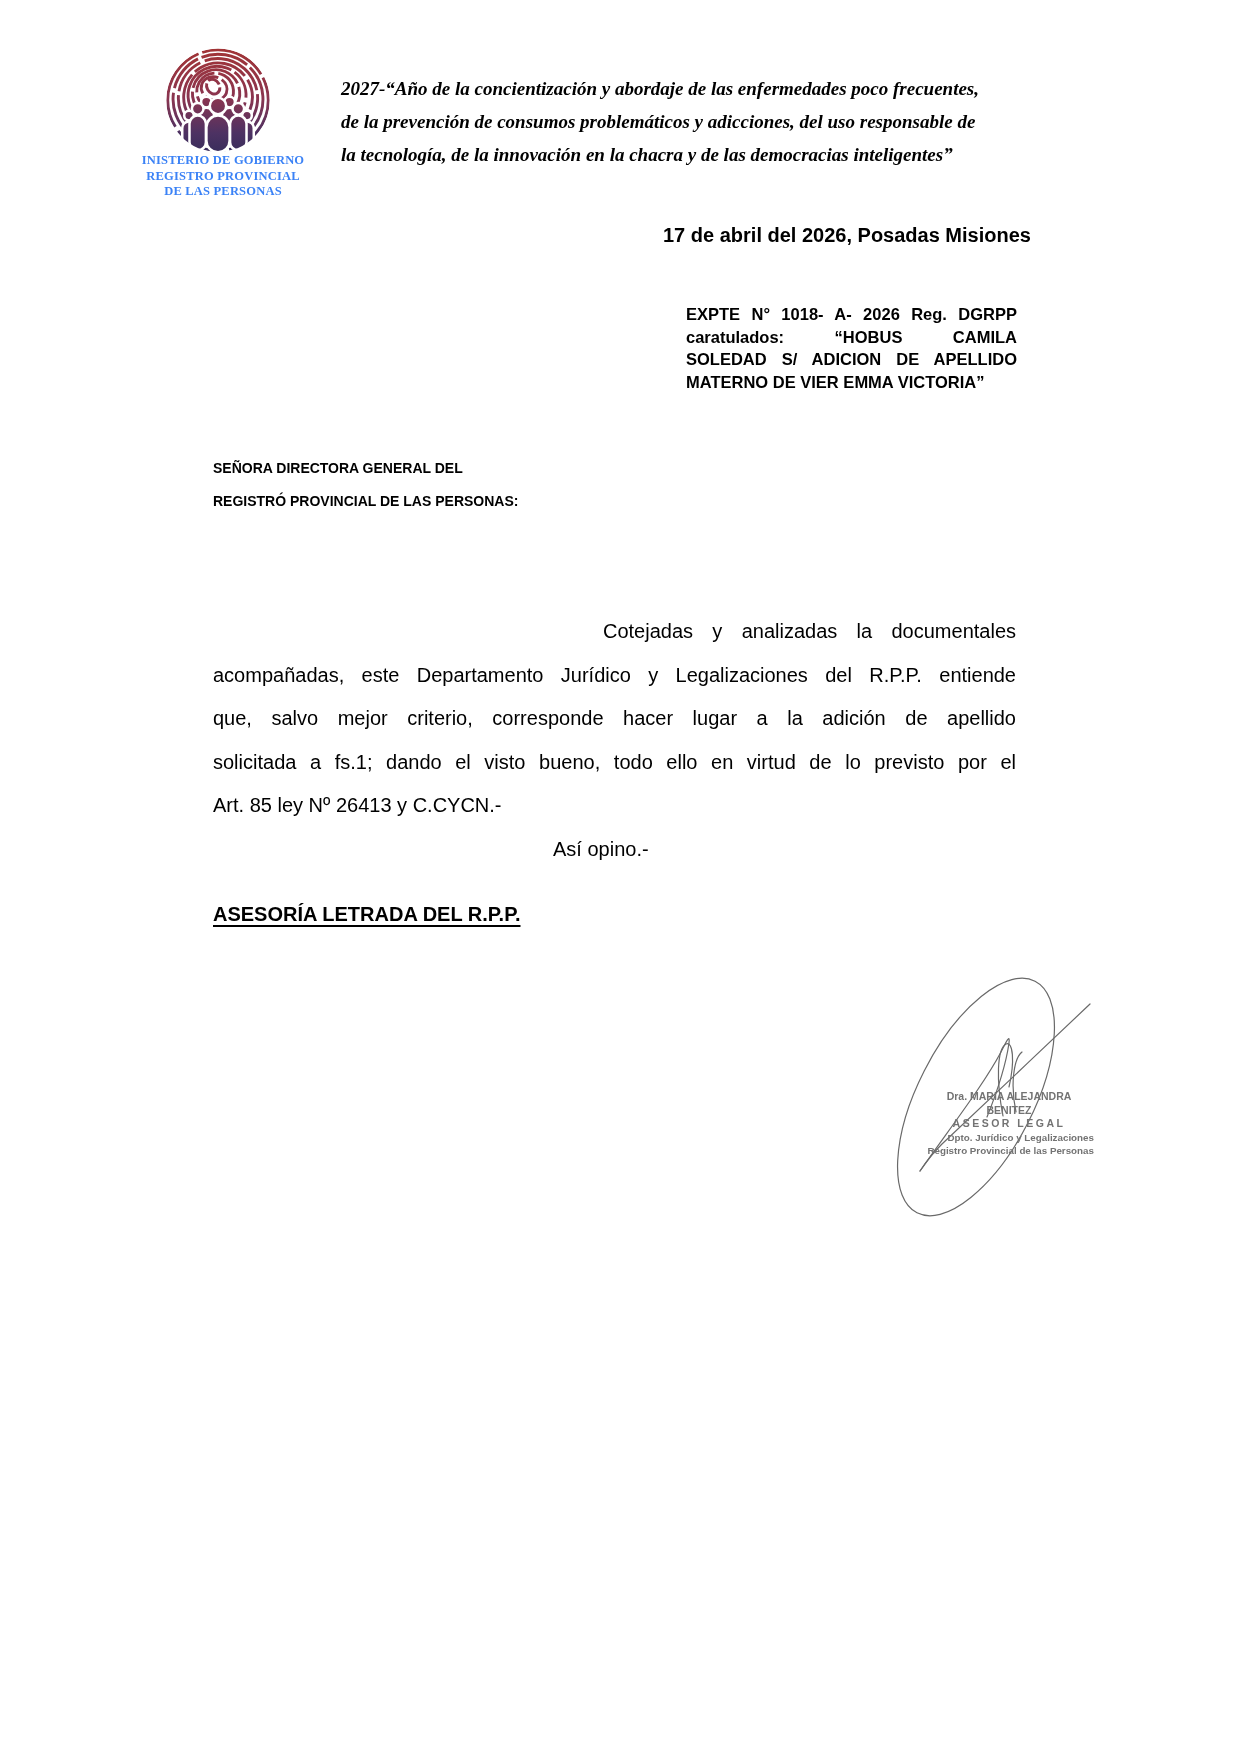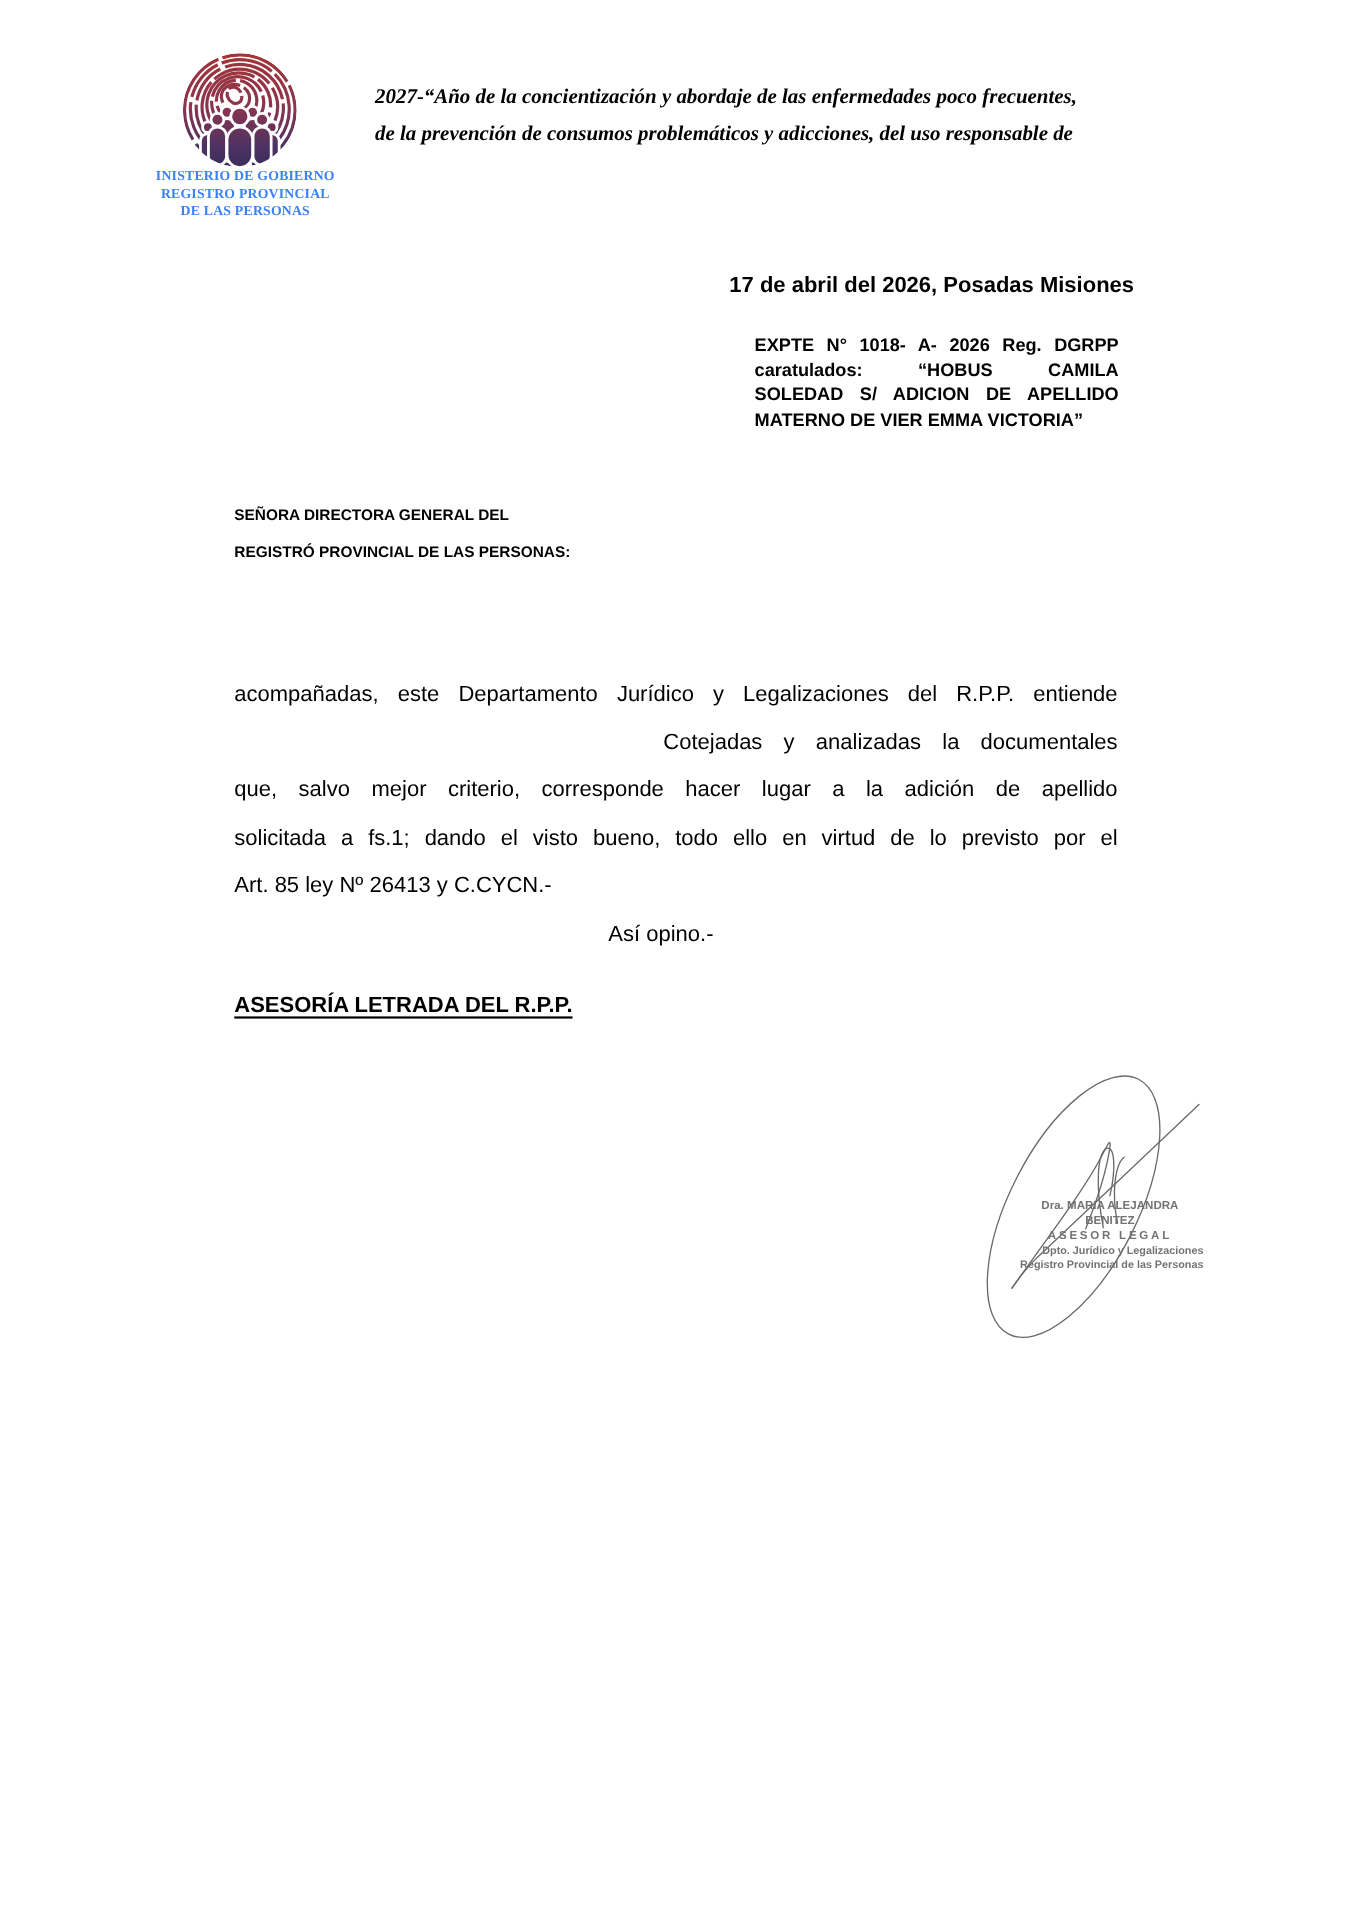--- a/index.html
+++ b/index.html
@@ -30,21 +30,21 @@
     left: 341px; top: 72px; width: 706px;
     font-family: "Liberation Serif", serif;
     font-weight: bold; font-style: italic;
     font-size: 19px; line-height: 33px;
     color: #000;
   }
 
   
   .date-line {
     left: 663px; top: 224px;
-    font-size: 20px; font-weight: bold; margin-top: 24px;
+    font-size: 20px; font-weight: bold;
   }
 
   
   .expte {
     left: 686px; top: 303px; width: 331px;
     font-size: 16.5px; font-weight: bold; line-height: 22.5px;
   }
   .expte .jline { text-align: justify; text-align-last: justify; }
 
   
@@ -149,39 +149,40 @@
 
 <div class="abs logo-text">
   <div>INISTERIO DE GOBIERNO</div>
   <div>REGISTRO PROVINCIAL</div>
   <div>DE LAS PERSONAS</div>
 </div>
 
 <div class="abs quote">
   <div>2027-“Año de la concientización y abordaje de las enfermedades poco frecuentes,</div>
   <div>de la prevención de consumos problemáticos y adicciones, del uso responsable de</div>
+  <div>la tecnología, de la innovación en la chacra y de las democracias inteligentes”</div>
 </div>
 
 <div class="abs date-line">17 de abril del 2026, Posadas Misiones</div>
 
 <div class="abs expte">
   <div class="jline">EXPTE N° 1018- A- 2026 Reg. DGRPP</div>
   <div class="jline">caratulados: “HOBUS CAMILA</div>
   <div class="jline">SOLEDAD S/ ADICION DE APELLIDO</div>
   <div>MATERNO DE VIER EMMA VICTORIA”</div>
 </div>
 
 <div class="abs salutation">
   <div>SEÑORA DIRECTORA GENERAL DEL</div>
   <div>REGISTRÓ PROVINCIAL DE LAS PERSONAS:</div>
 </div>
 
 <div class="abs body-par">
+  <div class="jline indent">Cotejadas y analizadas la documentales</div>
   <div class="jline">acompañadas, este Departamento Jurídico y Legalizaciones del R.P.P. entiende</div>
-  <div class="jline indent">Cotejadas y analizadas la documentales</div>
   <div class="jline">que, salvo mejor criterio, corresponde hacer lugar a la adición de apellido</div>
   <div class="jline">solicitada a fs.1; dando el visto bueno, todo ello en virtud de lo previsto por el</div>
   <div>Art. 85 ley Nº 26413 y C.CYCN.-</div>
   <div class="opinion">Así opino.-</div>
 </div>
 
 <div class="abs office-title">ASESORÍA LETRADA DEL R.P.P.</div>
 
 <svg class="abs signature-svg" viewBox="780 860 320 390" xmlns="http://www.w3.org/2000/svg">
   <g fill="none" stroke="#4f4f4f" stroke-width="1.2" stroke-linecap="round" opacity="0.85">

